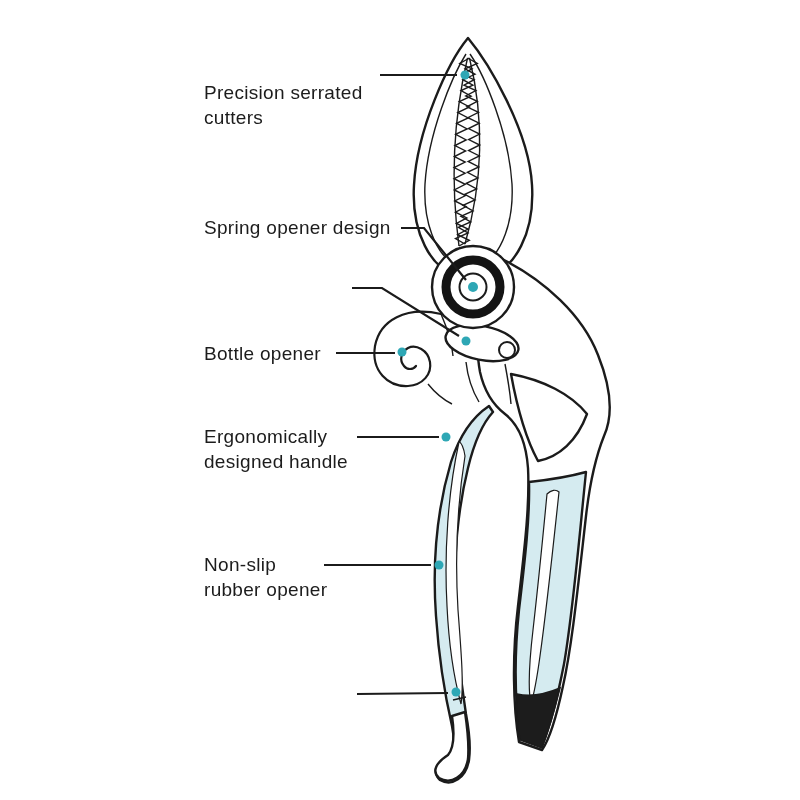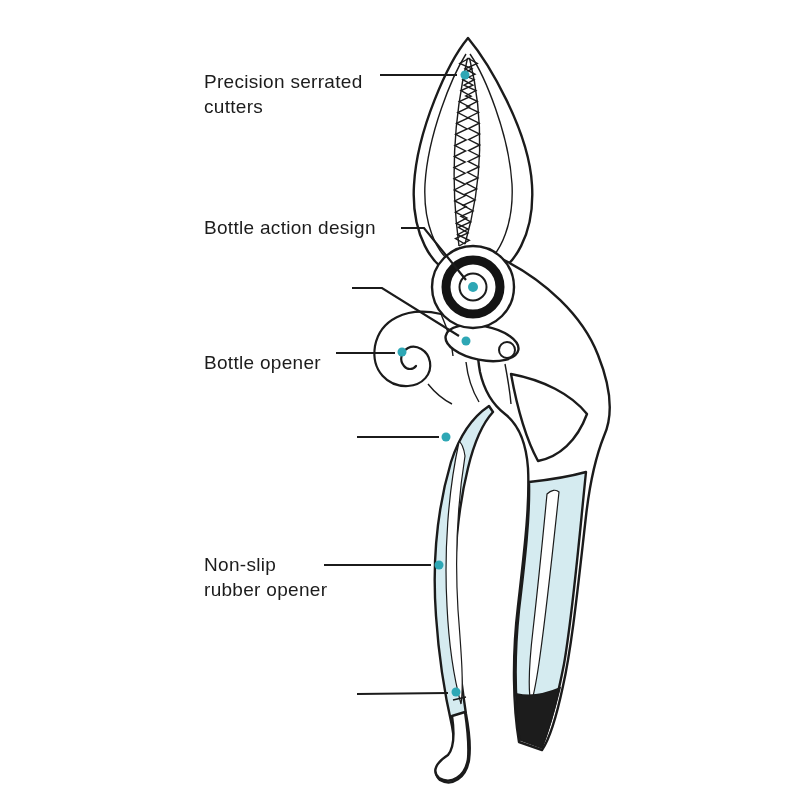--- a/index.html
+++ b/index.html
@@ -94,19 +94,21 @@
       <circle class="dot" cx="446" cy="437" r="4.5"></circle>
 
       <polyline class="lead" points="324,565 431,565"></polyline>
       <circle class="dot" cx="439" cy="565" r="4.5"></circle>
 
       <polyline class="lead" points="357,694 448,693"></polyline>
       <circle class="dot" cx="456" cy="692" r="4.5"></circle>
     </g>
   </svg>
 
-  <div class="label" style="top:69px">Precision serrated
+  <div class="label" style="top:80px">Precision serrated
 cutters</div>
-  <div class="label" style="top:215px">Bottle action design</div>
-  <div class="label" style="top:350px">Bottle opener</div>
+  <div class="label" style="top:215px">Spring opener design</div>
+  <div class="label" style="top:341px">Bottle opener</div>
+  <div class="label" style="top:424px">Ergonomically
+designed handle</div>
   <div class="label" style="top:552px">Non-slip
 rubber opener</div>
 </div>
 
 </body></html>

